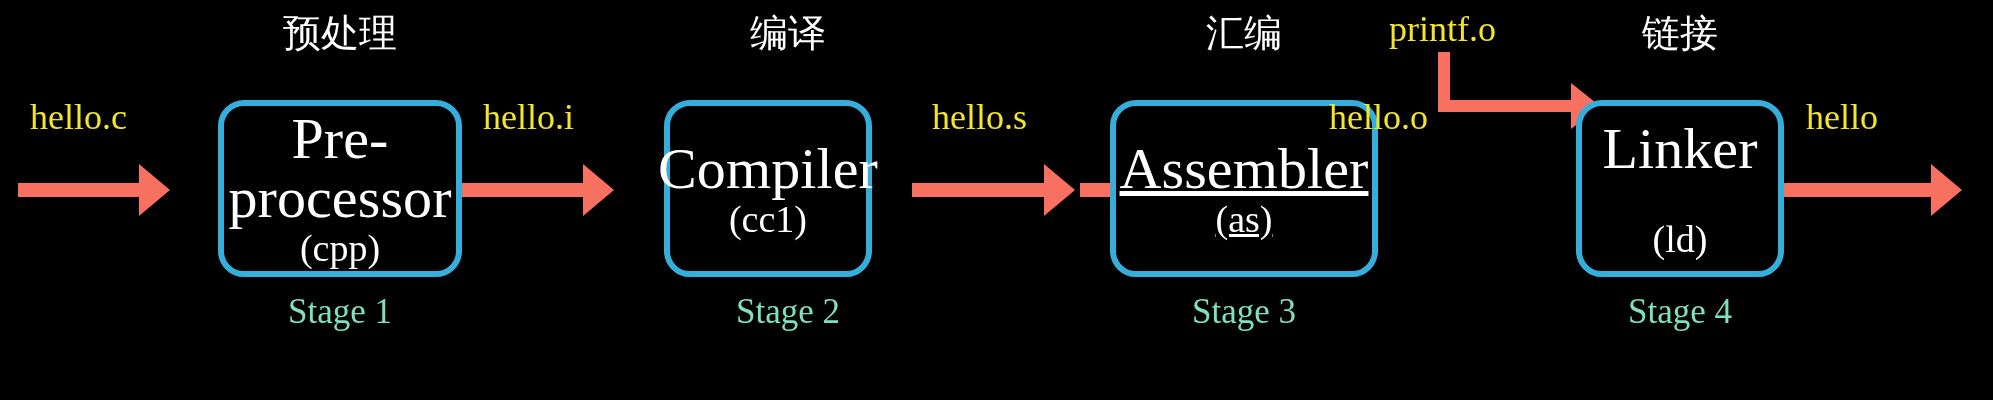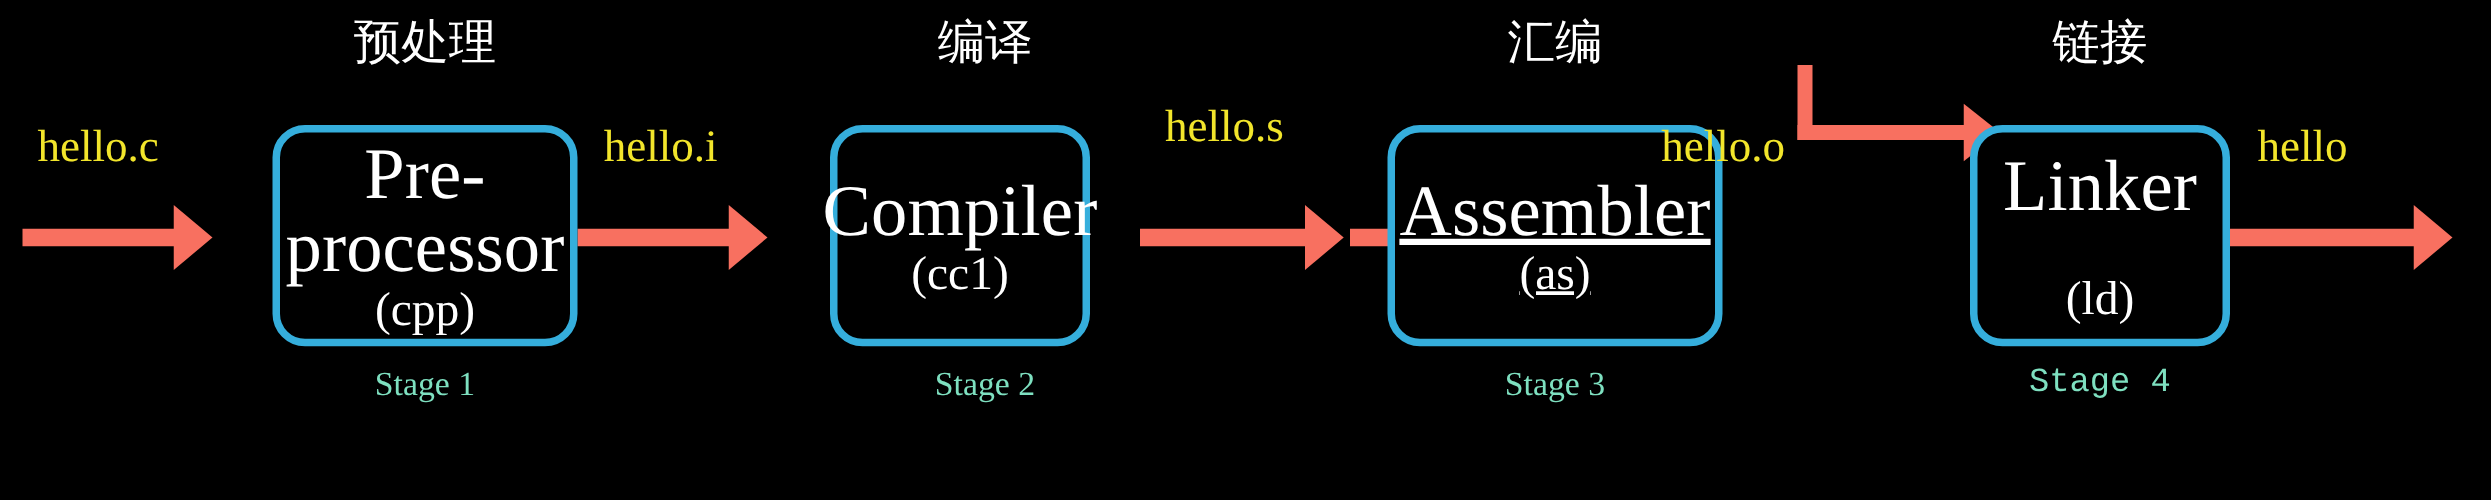--- a/index.html
+++ b/index.html
@@ -52,21 +52,21 @@
     font-family: "DejaVu Sans", "Liberation Sans", sans-serif;
     text-align: center;
     white-space: nowrap;
     z-index: 5;
   }
 
   
   .stage-caption {
     position: absolute;
     color: #7EE0C0;
-    font-size: 27px;
+    font-size: 35px;
     text-align: center;
     white-space: nowrap;
     z-index: 5;
   }
 
   
   .file-label {
     position: absolute;
     color: #F2E52B;
     font-size: 36px;
@@ -166,26 +166,27 @@
 
   <div class="stage-caption" style="left:1110px; top:292px; width:268px;">Stage 3</div>
 
   <div class="cjk-label" style="left:1576px; top:8px; width:208px;">链接</div>
 
   <div class="stage-box" style="left:1576px; top:100px; width:208px; height:177px;gap:40px;">
     <div class="box-title">Linker</div>
     <div class="box-sub">(ld)</div>
   </div>
 
-  <div class="stage-caption" style="left:1576px; top:292px; width:208px;font-family:Liberation Mono, monospace;">Stage 4</div>
+  <div class="stage-caption" style="left:1576px; top:292px; width:208px;">Stage 4</div>
 
   <div class="file-label" style="left:483px; top:96px;">hello.i</div>
 
   <div class="file-label" style="left:30px; top:96px;">hello.c</div>
 
-  <div class="file-label" style="left:932px; top:80px;">hello.s</div>
+  <div class="file-label" style="left:932px; top:96px;">hello.s</div>
 
   <div class="file-label" style="left:1329px; top:96px;text-align:right;">hello.o</div>
 
+  <div class="file-label" style="left:1389px; top:8px;">printf.o</div>
 
   <div class="file-label" style="left:1806px; top:96px;">hello</div>
 
 </div>
 
 </body></html>

